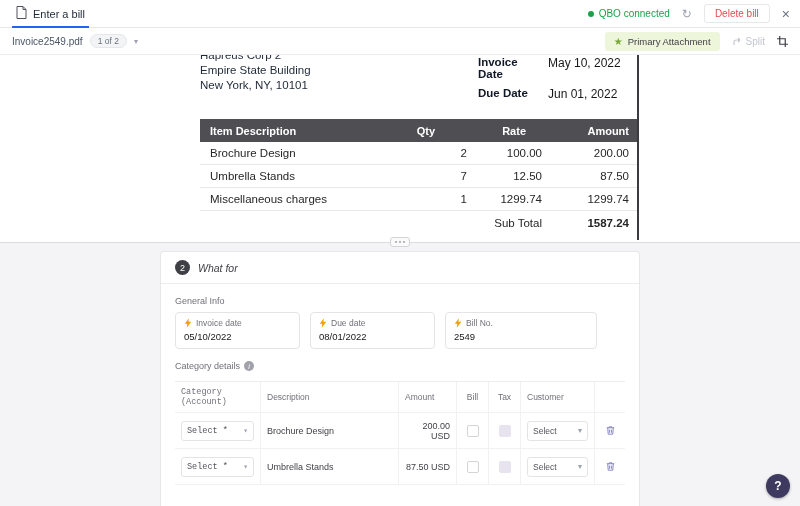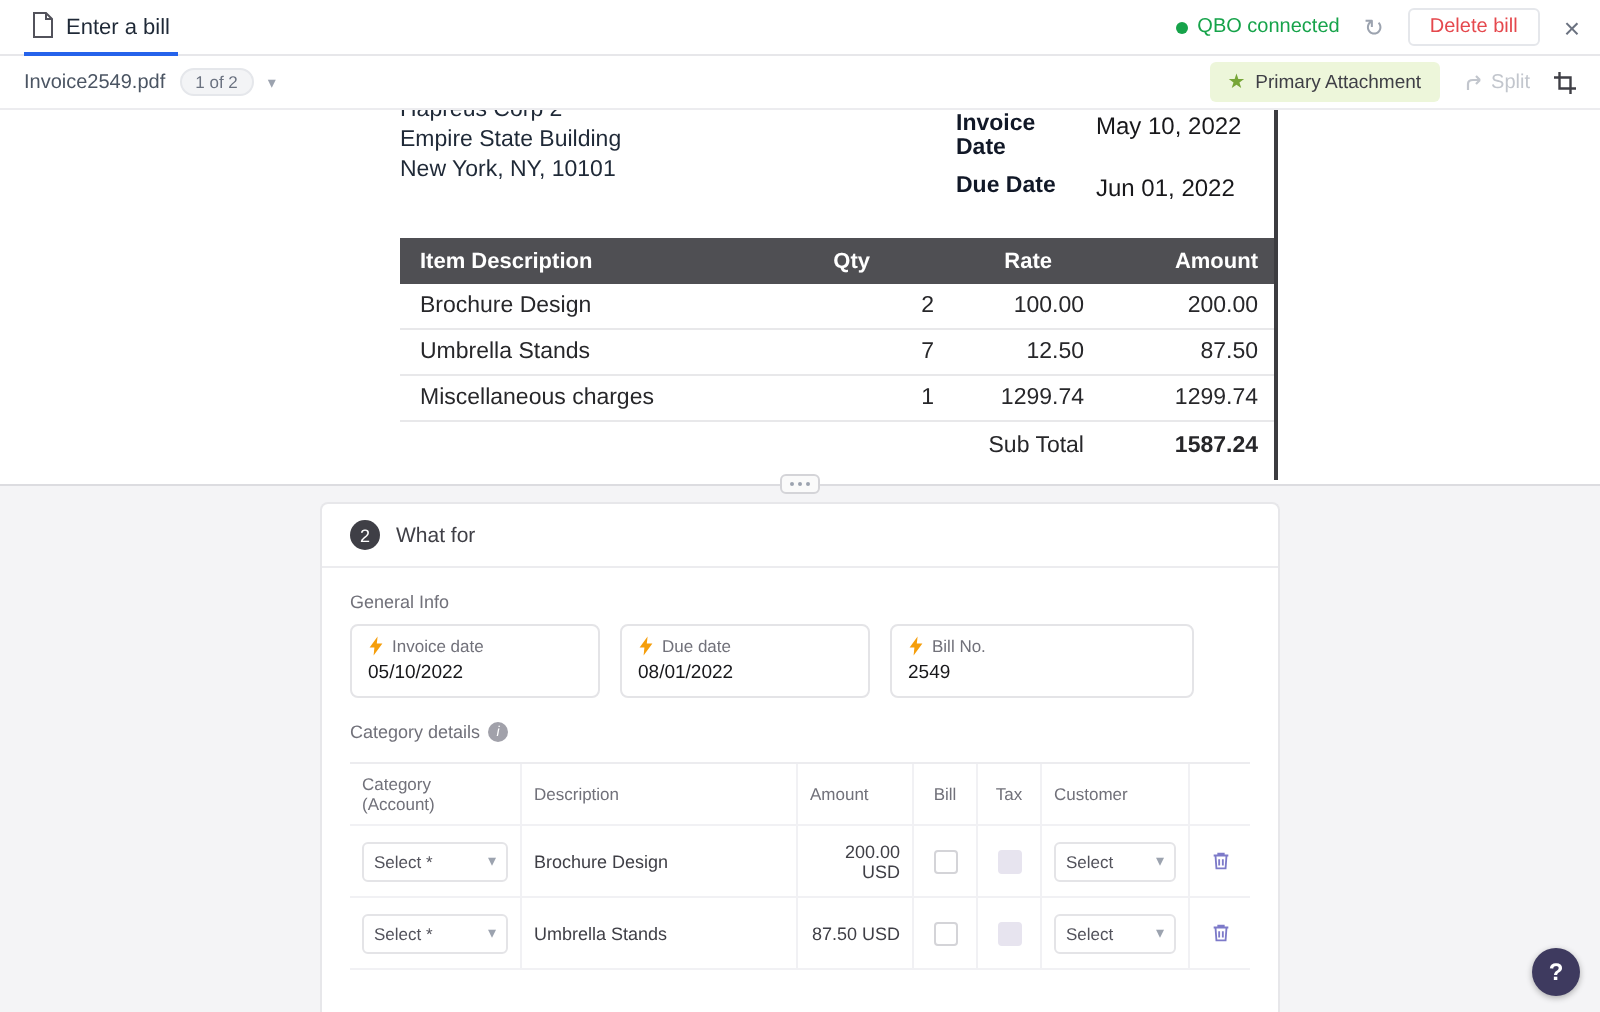--- a/index.html
+++ b/index.html
@@ -59,21 +59,21 @@
   .drag-handle { position:absolute; top:-6px; left:50%; transform:translateX(-50%);
     width:20px; height:10px; background:#fafafa; border:1px solid #d4d4d8; border-radius:3px;
     display:flex; align-items:center; justify-content:center; gap:2px; cursor:row-resize; z-index:5; }
   .drag-handle i { width:2px; height:2px; border-radius:50%; background:#9ca3af; }
 
   .card { width:480px; margin:8px auto 0; background:#fff; border:1px solid #e7e7ea; border-bottom:none;
     border-radius:4px 4px 0 0; min-height:400px; }
   .card-head { display:flex; align-items:center; gap:8px; padding:8px 14px; border-bottom:1px solid #ececef; }
   .step-badge { width:15px; height:15px; border-radius:50%; background:#3f3f46; color:#fff;
     font-size:9px; display:flex; align-items:center; justify-content:center; }
-  .card-title { font-size:10.5px; color:#3f3f46; }
+  .card-title { font-size:10.5px; color:#3f3f46;font-style:italic; }
   .card-body { padding:12px 14px 0; }
   .section-lbl { font-size:9px; color:#71717a; margin-bottom:6px; display:flex; align-items:center; gap:4px; }
   .fields { display:flex; gap:10px; }
   .field { border:1px solid #e4e4e7; border-radius:4px; padding:5px 8px 6px; cursor:pointer; }
   .field.w1 { width:125px; } .field.w3 { width:152px; }
   .field-lbl { display:flex; align-items:center; gap:4px; font-size:8.5px; color:#71717a; }
   .field-val { font-size:9.5px; color:#18181b; margin-top:3px; }
   .cat-row { margin-top:12px; }
   .info-i { width:10px; height:10px; border-radius:50%; background:#a1a1aa; color:#fff;
     font-size:7px; font-style:italic; display:inline-flex; align-items:center; justify-content:center; cursor:pointer; }
@@ -83,21 +83,21 @@
   .toggle .knob { position:absolute; right:1px; top:1px; width:11px; height:11px; border-radius:50%; background:#52525b; }
   .transfer-btn { display:flex; align-items:center; gap:5px; border:1px solid #d4d4d8; border-radius:3px;
     background:#fff; padding:3px 8px; font-size:9px; color:#3f3f46; cursor:pointer; margin-left:4px; }
 
   
   .li-table { margin-top:10px; border-top:1px solid #ececef; font-size:9px; }
   .li-tr { display:flex; border-bottom:1px solid #f1f1f4; }
   .li-tr.head .li-td { color:#71717a; font-size:8.5px; padding:5px 6px; }
   .li-td { padding:6px; border-right:1px solid #f1f1f4; display:flex; align-items:center; }
   .li-td:last-child { border-right:none; }
-  .w-cat{width:86px;} .w-desc{width:138px;} .w-amt{width:58px; justify-content:flex-end; text-align:right;}
+  .w-cat{width:86px;font-family:Liberation Mono, monospace;} .w-desc{width:138px;} .w-amt{width:58px; justify-content:flex-end; text-align:right;}
   .w-bill{width:32px; justify-content:center;} .w-tax{width:32px; justify-content:center;}
   .w-cust{width:74px;} .w-act{width:30px; justify-content:center;}
   .li-tr:not(.head) .li-td { min-height:35px; }
   .selbox { width:100%; display:flex; align-items:center; justify-content:space-between; gap:4px;
     border:1px solid #e4e4e7; border-radius:3px; padding:4px 5px; font-size:8.5px; color:#52525b; cursor:pointer; }
   .desc-txt { font-size:9px; color:#3f3f46; }
   .amt-txt { font-size:9px; color:#3f3f46; }
   .cbx { width:12px; height:12px; border:1px solid #d4d4d8; border-radius:2px; background:#fff; cursor:pointer; }
   .cbx.disabled { background:#e7e4ef; border-color:#e7e4ef; cursor:default; }
   .trash-btn { cursor:pointer; display:flex; }

